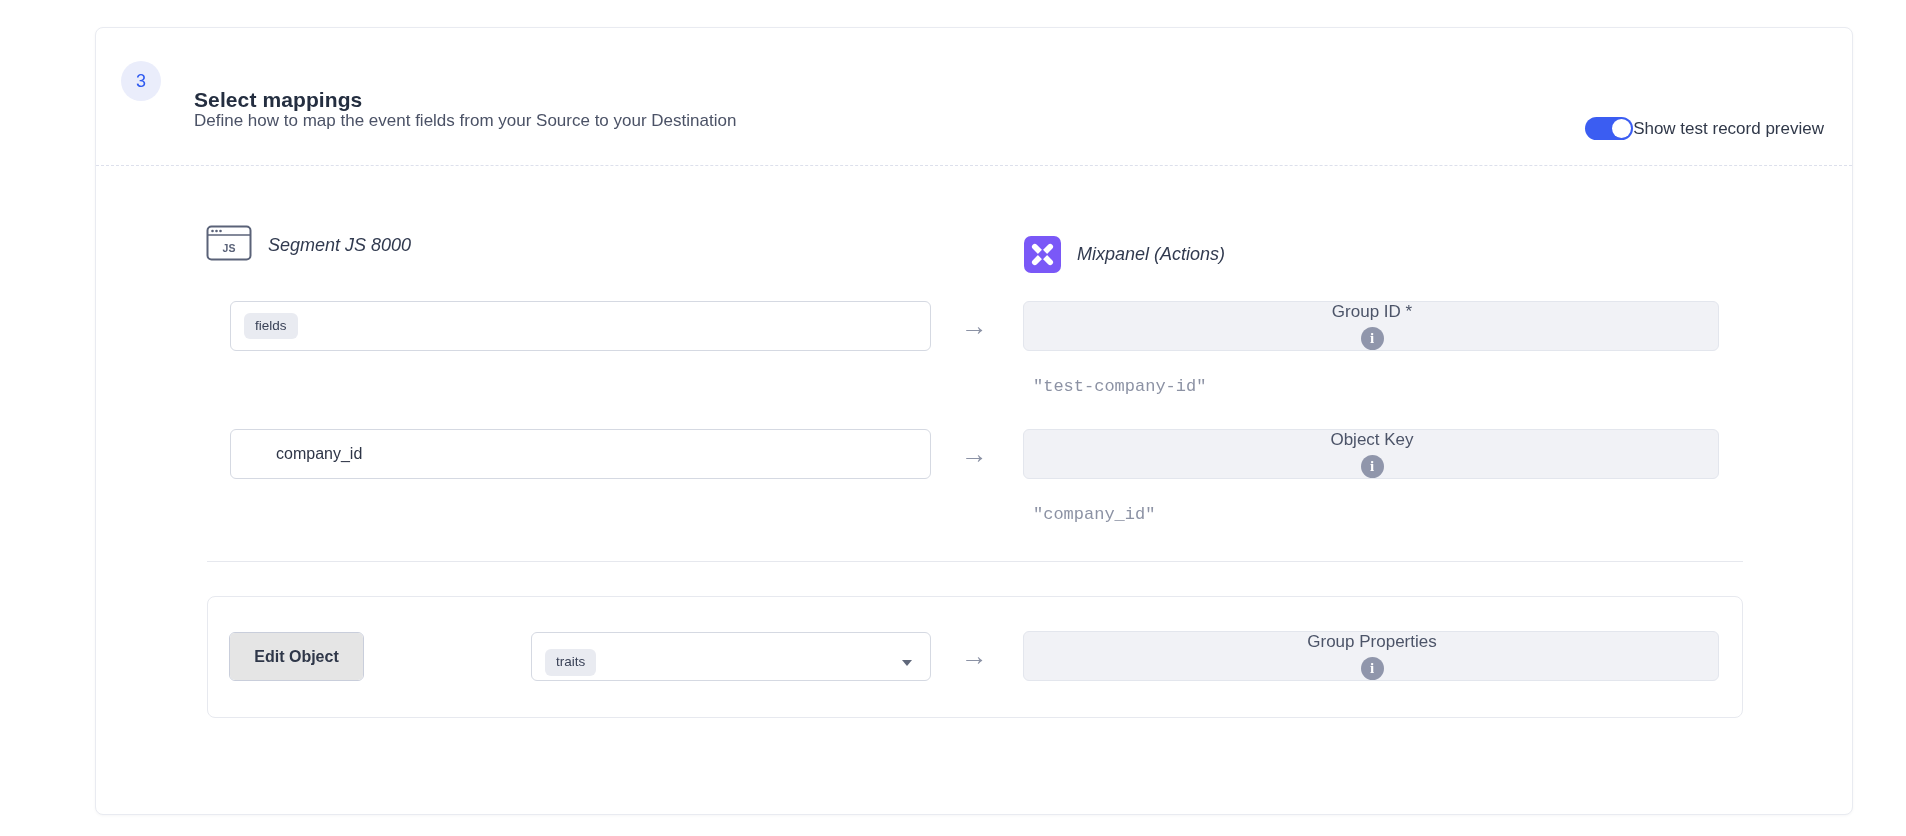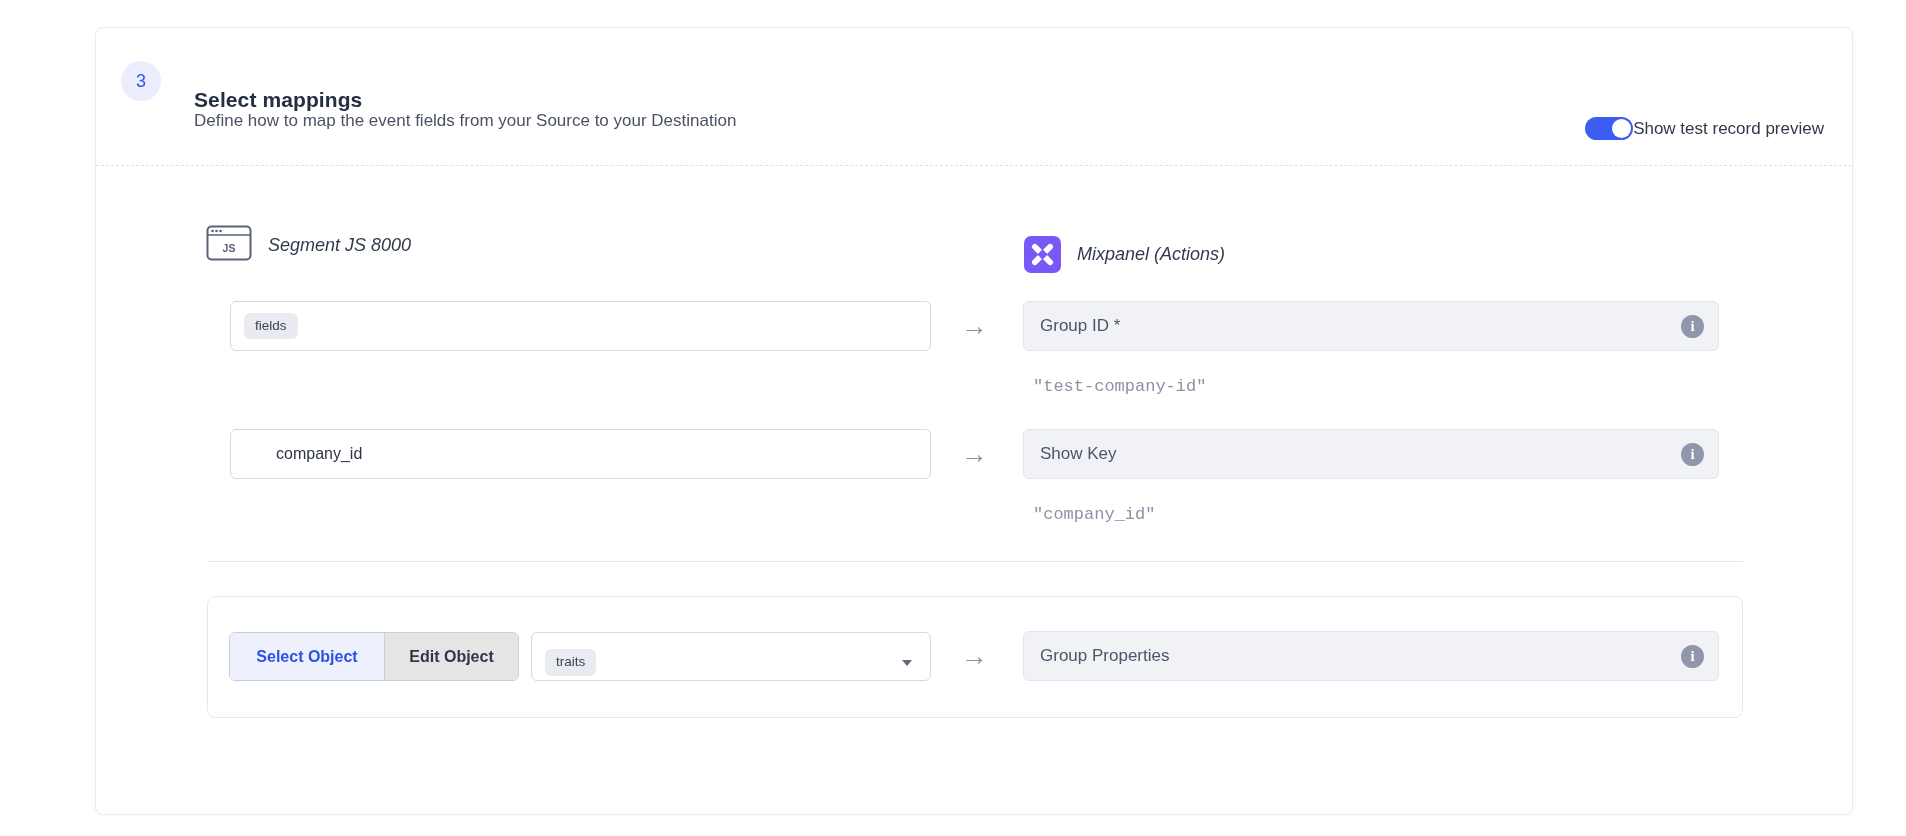--- a/index.html
+++ b/index.html
@@ -83,21 +83,21 @@
   }
   .map-arrow {
     position: absolute; left: 858px; width: 40px; text-align: center;
     font-size: 27px; color: #8b92a5; line-height: 50px;
   }
   .dst-field {
     position: absolute; left: 927px; width: 696px; height: 50px;
     background: #f1f2f6; border: 1px solid #e3e6ed; border-radius: 6px;
     display: flex; align-items: center;
     padding: 0 14px 0 16px;
-    font-size: 17px; color: #4c5468;
+    font-size: 17px; color: #4c5468; flex-direction: column;
   }
   .dst-field .spacer { flex: 1; }
   .info-icon {
     width: 23px; height: 23px; border-radius: 50%;
     background: #9096ab; color: #fff;
     font-family: "Liberation Serif", serif;
     font-size: 15px; font-weight: 700; font-style: normal;
     display: flex; align-items: center; justify-content: center;
     cursor: pointer; flex: 0 0 auto;
   }
@@ -203,32 +203,31 @@
     <span class="spacer"></span>
     <span class="info-icon">i</span>
   </div>
   <div class="preview-value preview1-y">"test-company-id"</div>
 
   <div class="src-input row2-y">
     <input class="text-input" type="text" value="company_id" style="">
   </div>
   <div class="map-arrow row2-y">→</div>
   <div class="dst-field row2-y">
-    <span>Show Key</span>
+    <span>Object Key</span>
     <span class="spacer"></span>
     <span class="info-icon">i</span>
   </div>
   <div class="preview-value preview2-y">"company_id"</div>
 
   <div class="mid-divider"></div>
 
   <div class="object-card"></div>
 
   <div class="segmented">
-    <div class="seg-btn active">Select Object</div>
     <div class="seg-btn inactive">Edit Object</div>
   </div>
 
   <div class="dropdown">
     <span class="chip">traits</span>
     <span class="spacer"></span>
     <span class="caret-down"></span>
   </div>
 
   <div class="map-arrow obj-arrow-y">→</div>

